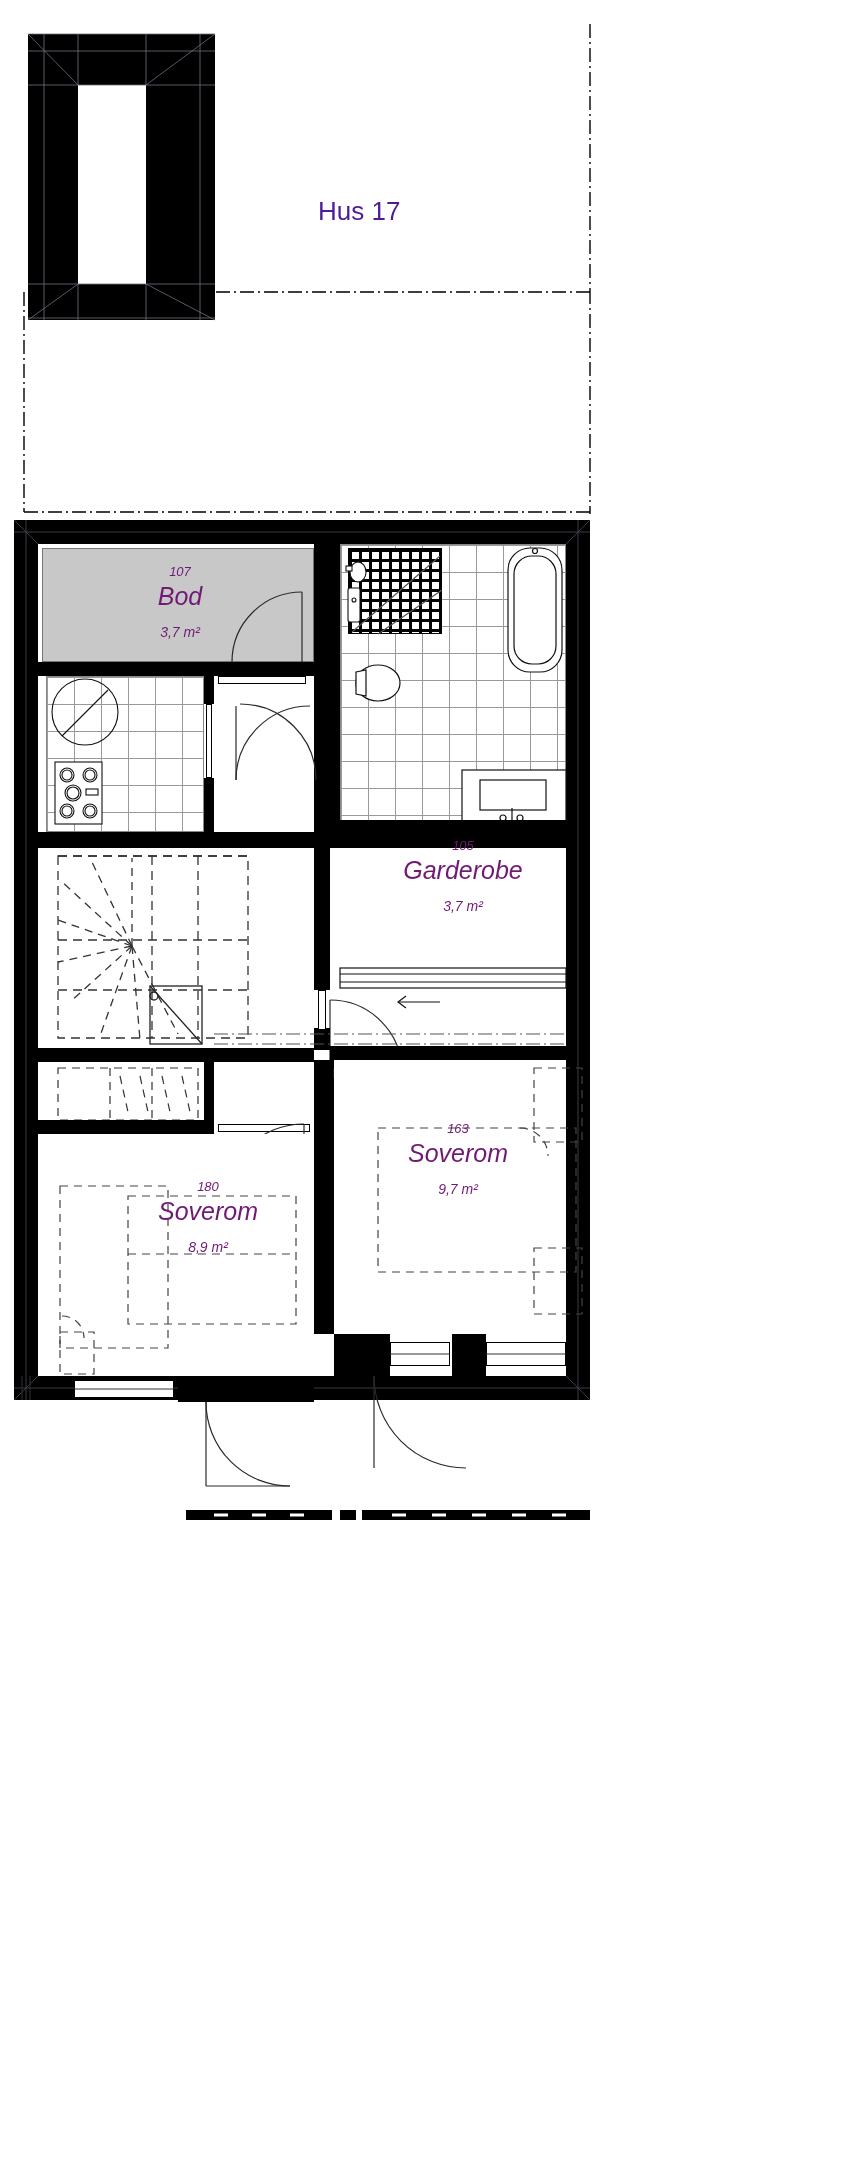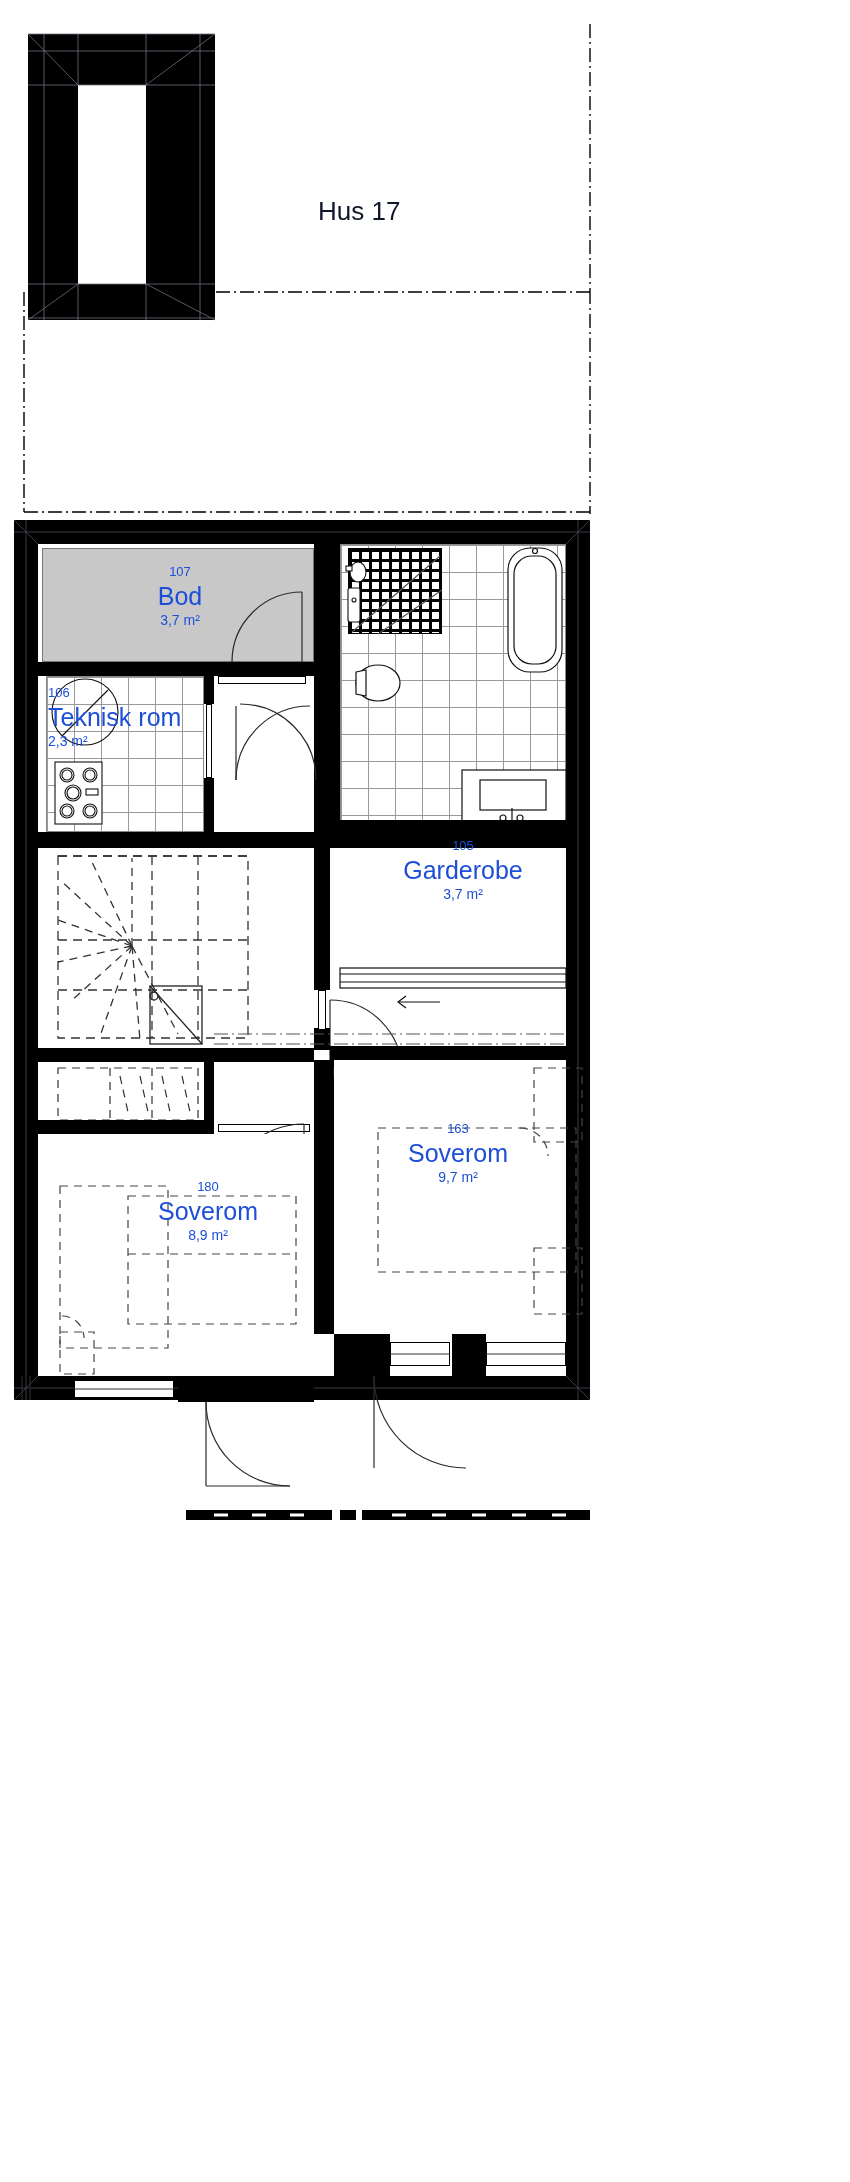--- a/index.html
+++ b/index.html
@@ -4,25 +4,25 @@
 <title>Floor Plan</title>
 <style>
   html,body{margin:0;padding:0;background:#ffffff;}
   body{font-family:"Liberation Sans",sans-serif;}
   #stage{position:relative;width:850px;height:2182px;background:#ffffff;overflow:hidden;}
   .abs{position:absolute;}
   .wall{background:#000000;}
   .room-fill-gray{background:#c8c8c8;}
   .room-fill-white{background:#ffffff;}
   .thin{border:1px solid #000;box-sizing:border-box;}
-  .lbl{position:absolute;text-align:center;color:#1d4ed8;line-height:1.15;white-space:nowrap;}
+  .lbl{position:absolute;text-align:center;color:#701a75;line-height:1.15;white-space:nowrap;font-style:italic;}
   .lbl .num{font-size:13px;display:block;margin-bottom:2px;}
   .lbl .nm{font-size:25px;display:block;}
-  .lbl .ar{font-size:14px;display:block;margin-top:1px;}
-  .title{position:absolute;font-size:26px;color:#0f172a;}
+  .lbl .ar{font-size:14px;display:block;margin-top:13px;}
+  .title{position:absolute;font-size:26px;color:#4c1d95;}
   svg{position:absolute;top:0;left:0;overflow:visible;}
   .tile-grid{background-image:
       repeating-linear-gradient(to right, #9a9a9a 0 1px, transparent 1px 27px),
       repeating-linear-gradient(to bottom, #9a9a9a 0 1px, transparent 1px 27px);}
   .mosaic{background-image:
       repeating-linear-gradient(to right, #000 0 3px, transparent 3px 10px),
       repeating-linear-gradient(to bottom, #000 0 3px, transparent 3px 10px);
       background-color:#fff;}
   .outline{border:1px solid #000;box-sizing:border-box;background:#fff;}
 </style>
@@ -154,25 +154,20 @@
         <circle cx="90" cy="775" r="5"></circle>
       <circle cx="67" cy="811" r="7"></circle>
         <circle cx="67" cy="811" r="5"></circle>
       <circle cx="90" cy="811" r="7"></circle>
         <circle cx="90" cy="811" r="5"></circle>
       <circle cx="73" cy="793" r="8"></circle>
         <circle cx="73" cy="793" r="6"></circle>
       <rect x="86" y="789" width="12" height="6"></rect>
     </g>
   </svg>
-  <div class="lbl" style="left:48px;top:686px;width:150px;text-align:left;">
-    <span class="num" style="text-align:left;">106</span>
-    <span class="nm" style="text-align:left;">Teknisk rom</span>
-    <span class="ar" style="text-align:left;">2,3 m²</span>
-  </div>
 
   <div class="abs wall" style="left:204px;top:676px;width:10px;height:28px;"></div>
   <div class="abs wall" style="left:204px;top:778px;width:10px;height:54px;"></div>
   <div class="abs outline" style="left:206px;top:704px;width:6px;height:74px;"></div>
 
   <div class="abs wall" style="left:214px;top:662px;width:100px;height:14px;"></div>
   <div class="abs outline" style="left:218px;top:676px;width:88px;height:8px;"></div>
   <svg width="850" height="2182">
     <g stroke="#2a2a2a" stroke-width="1.2" fill="none">
       <path d="M 236 780 A 74 74 0 0 1 310 706"></path>

